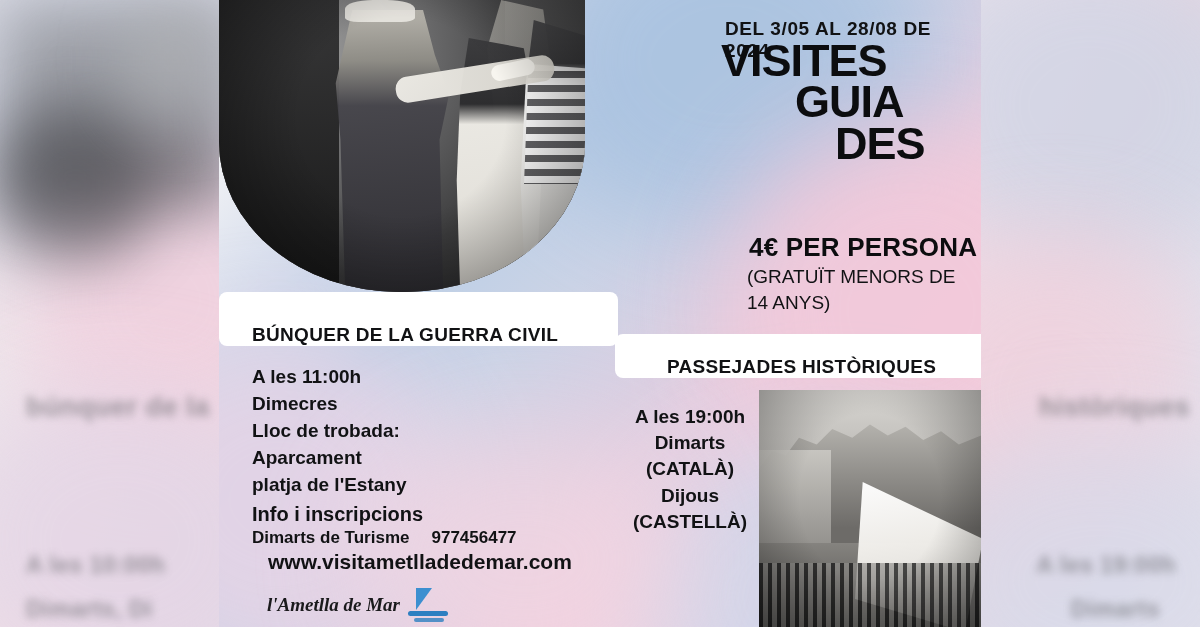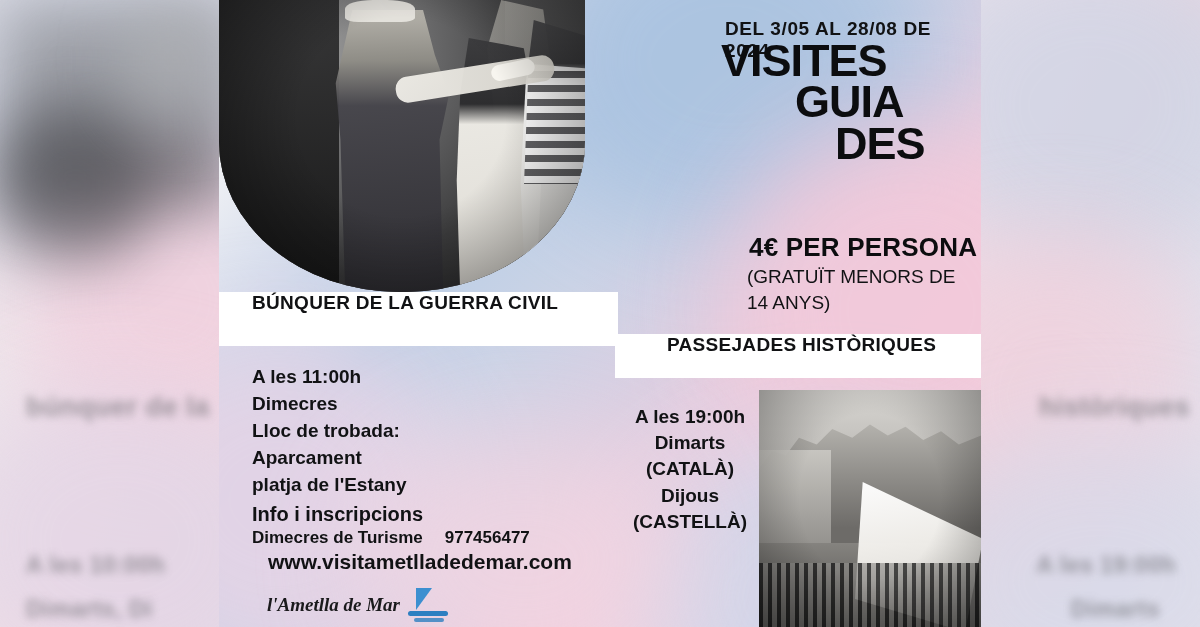--- a/index.html
+++ b/index.html
@@ -220,21 +220,22 @@
     color: #111214;
     line-height: 1.35;
     width: 230px;
   }
 
   
   .banner {
     position: absolute;
     background: #ffffff;
     display: flex;
-    align-items: flex-start;
+    align-items: flex-end;
+    border-radius: 8px;
   }
   .banner span {
     font-weight: 800;
     color: #111214;
     letter-spacing: .3px;
   }
   .banner-bunker {
     left: 0; top: 292px;
     width: 366px; height: 54px;
     padding-left: 33px;
@@ -437,21 +438,21 @@
     <span>BÚNQUER DE LA GUERRA CIVIL</span>
   </div>
   <div class="bunker-body" style="white-space: pre-line;">A les 11:00h
 Dimecres
 Lloc de trobada:
 Aparcament
 platja de l'Estany</div>
 
   <div class="info-title">Info i inscripcions</div>
   <div class="info-line">
-    <span>Dimecres de Turisme</span><span class="phone">977456477</span>
+    <span>Dimarts de Turisme</span><span class="phone">977456477</span>
   </div>
   <div class="info-web">www.visitametlladedemar.com</div>
 
   <div class="banner banner-passejades">
     <span>PASSEJADES HISTÒRIQUES</span>
   </div>
   <div class="passejades-body" style="white-space: pre-line;">A les 19:00h
 Dimarts
 (CATALÀ)
 Dijous

